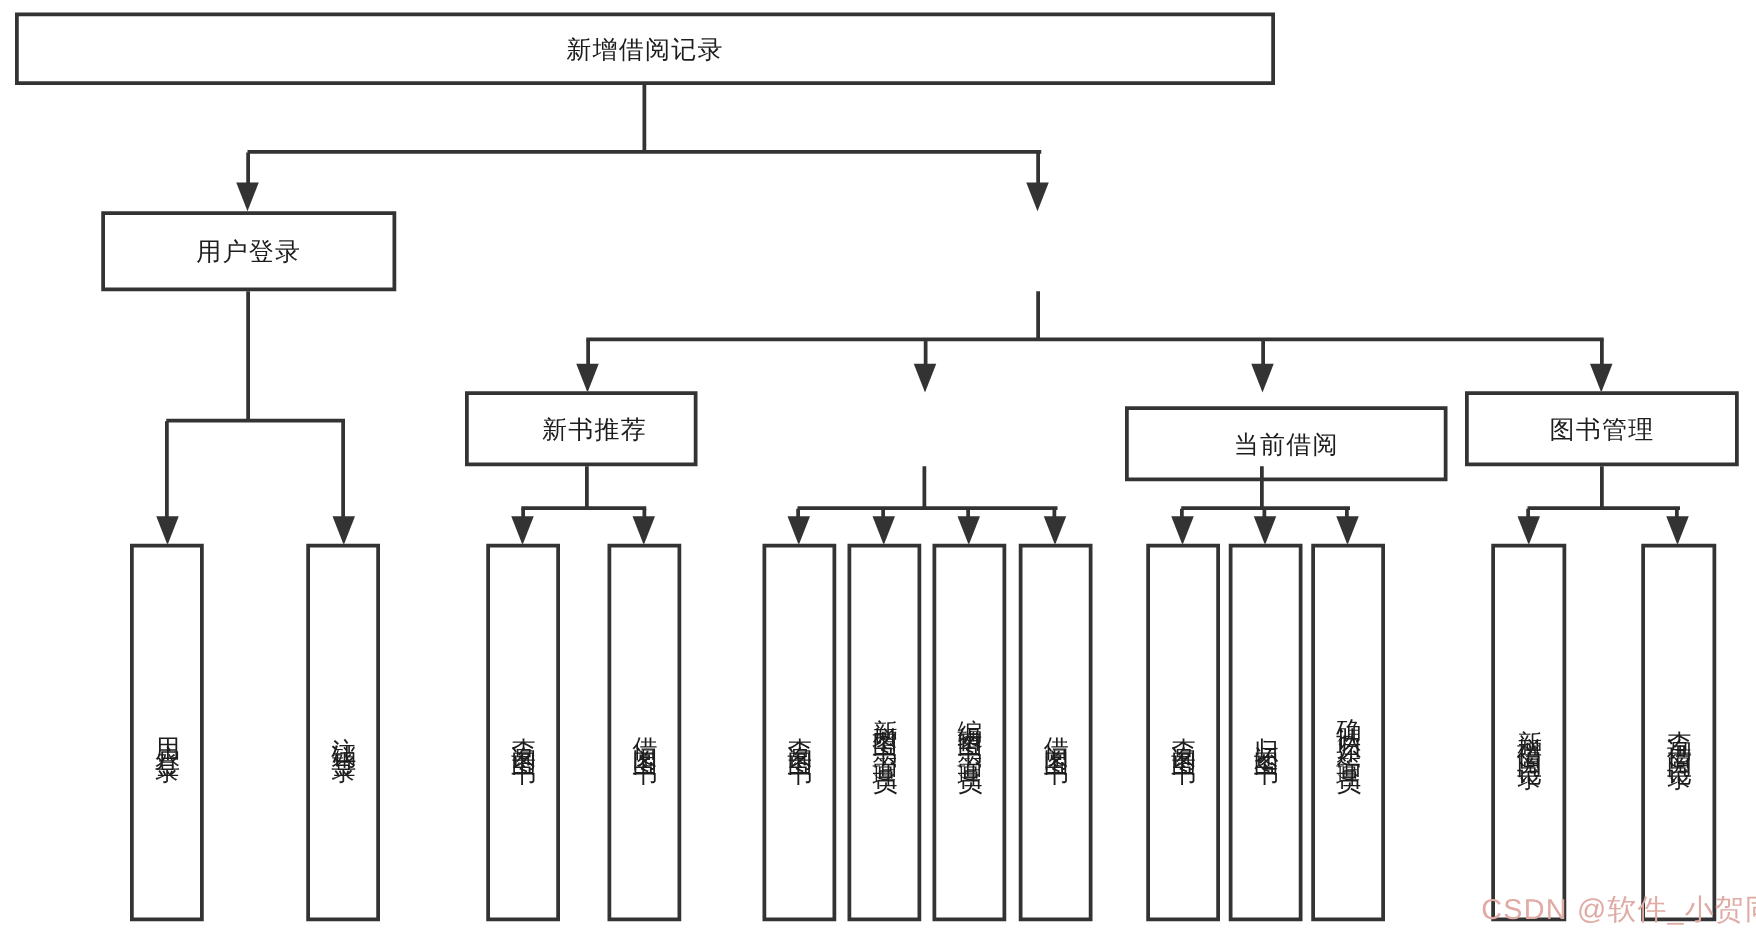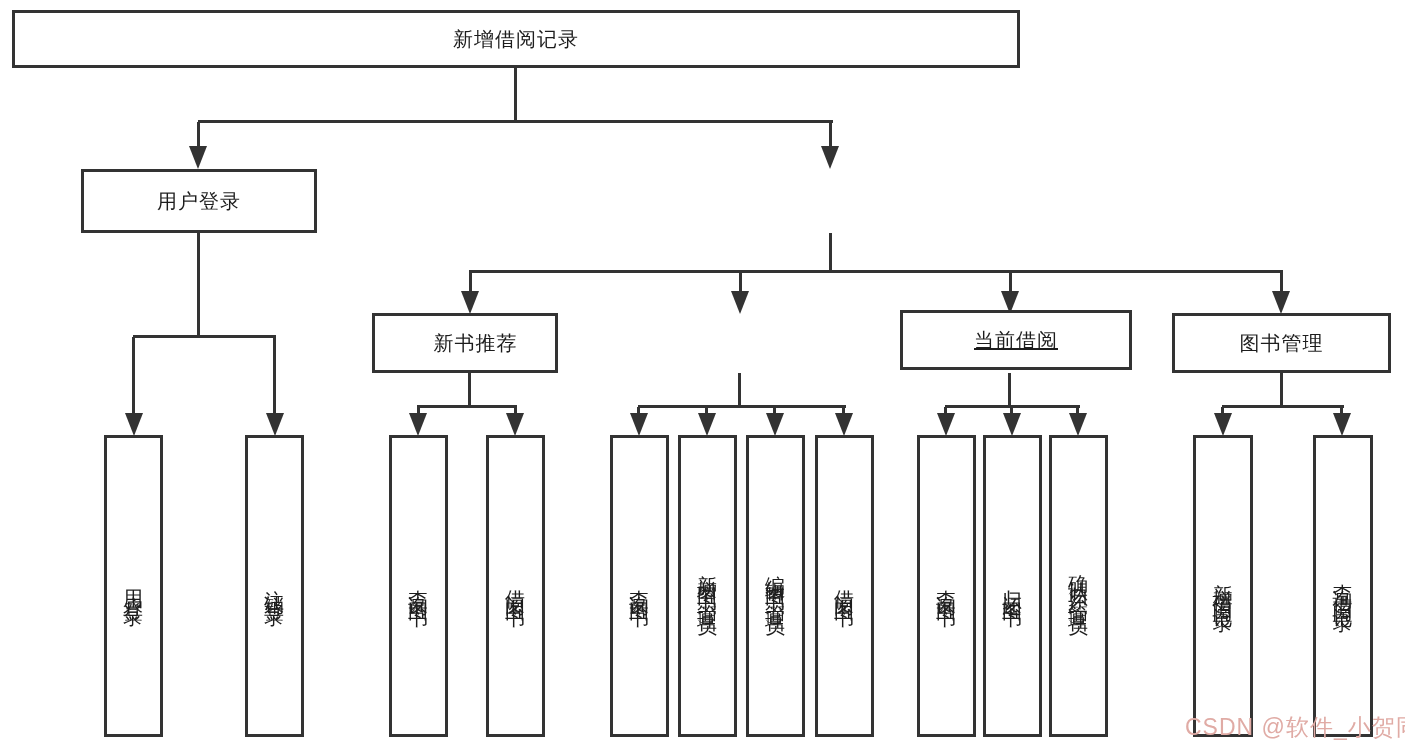--- a/index.html
+++ b/index.html
@@ -92,21 +92,21 @@
   <div class="vline" style="left:1009px;top:272px;height:20px;"></div>
   <div class="vline" style="left:1280px;top:272px;height:20px;"></div>
   <div class="arrow" style="left:461px;top:291px;"></div>
   <div class="arrow" style="left:731px;top:291px;"></div>
   <div class="arrow" style="left:1001px;top:291px;"></div>
   <div class="arrow" style="left:1272px;top:291px;"></div>
 
   <div class="box" style="left:372px;top:313px;width:186px;height:60px;padding-left:21px;">
     <span class="label">新书推荐</span>
   </div>
-  <div class="box" style="left:900px;top:310px;width:232px;height:60px;text-decoration:underline;">
+  <div class="box" style="left:900px;top:325px;width:258px;height:60px;">
     <span class="label">当前借阅</span>
   </div>
   <div class="box" style="left:1172px;top:313px;width:219px;height:60px;">
     <span class="label">图书管理</span>
   </div>
 
   <div class="vline" style="left:468px;top:373px;height:34px;"></div>
   <div class="hline" style="left:417px;top:405px;width:100px;"></div>
   <div class="vline" style="left:417px;top:407px;height:8px;"></div>
   <div class="vline" style="left:514px;top:407px;height:8px;"></div>

